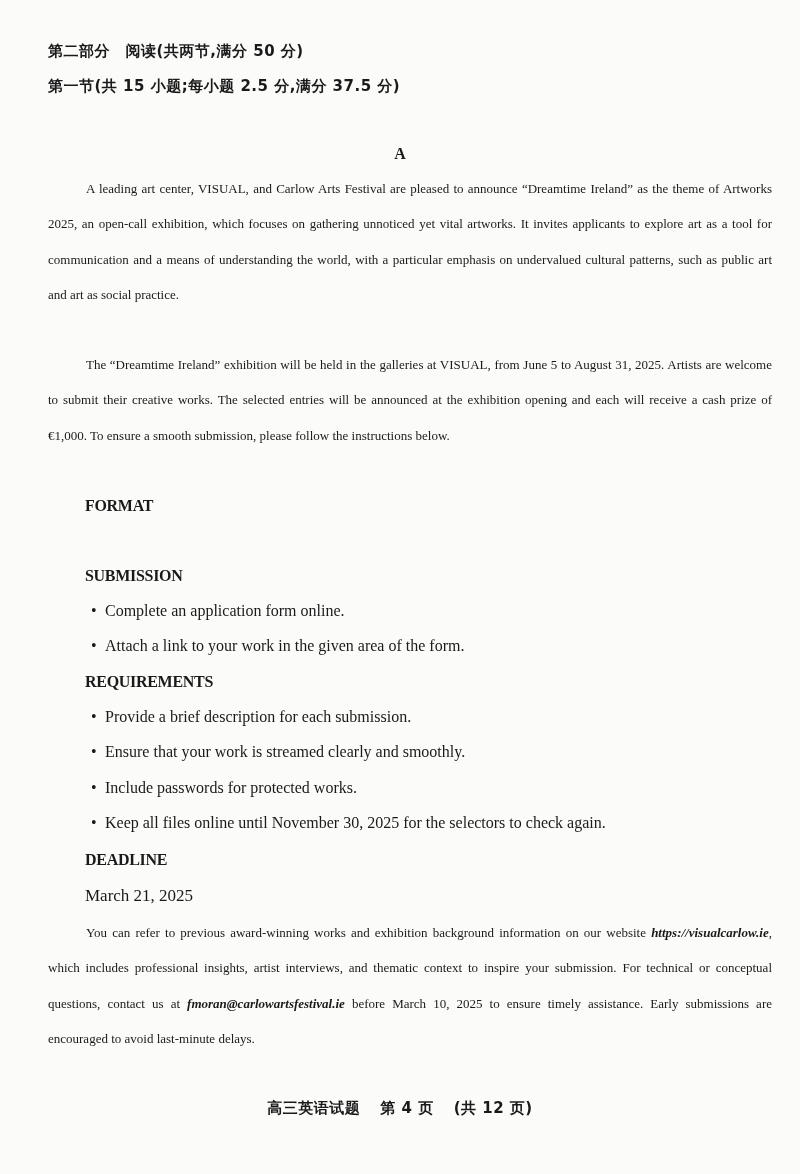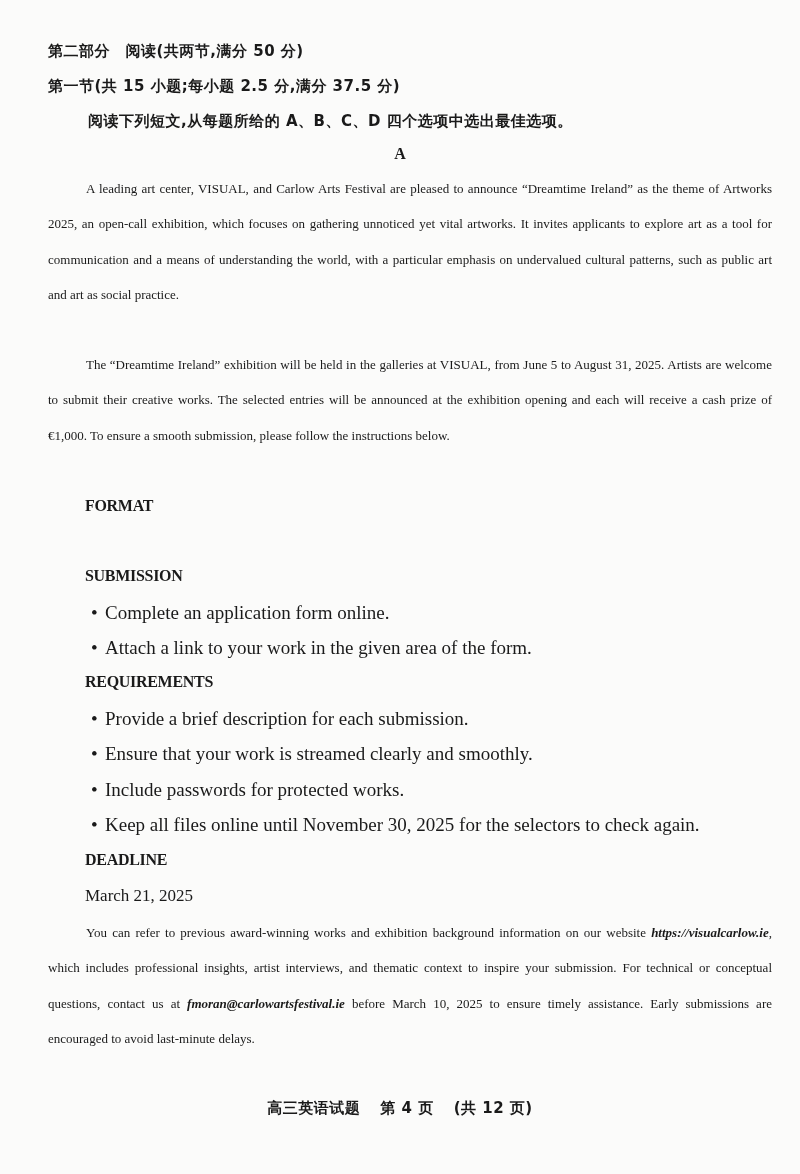--- a/index.html
+++ b/index.html
@@ -9,34 +9,33 @@
     position: relative; overflow: hidden;
   }
   .page { position: absolute; left: 0; top: 0; width: 800px; height: 1110px; }
   .cn-heading { position: absolute; left: 48px; font-family: "DejaVu Sans", sans-serif; font-weight: bold; font-size: 15px; letter-spacing: 0.5px; }
   .instr { position: absolute; left: 88px; top: 112px; font-family: "DejaVu Sans", sans-serif; font-weight: bold; font-size: 15px; letter-spacing: 0.5px; }
   .passage-label { position: absolute; left: 0; width: 800px; top: 145px; text-align: center; font-weight: bold; font-size: 16px; }
   .para { position: absolute; left: 48px; width: 724px; font-size: 13px; line-height: 35.4px; text-align: justify; text-align-last: left; }
   .para .indent { display: inline-block; width: 38px; }
   .section-title { position: absolute; left: 85px; font-weight: bold; font-size: 16px; letter-spacing: -0.3px; }
   .body-line { position: absolute; left: 85px; font-size: 17px; }
-  .bullet { position: absolute; left: 91px; font-size: 19px; }
+  .bullet { position: absolute; left: 91px; font-size: 16px; }
   .bullet .dot { display: inline-block; width: 14px; }
   em { font-style: italic; font-weight: bold; }
   .footer { position: absolute; left: 0; width: 800px; top: 1099px; text-align: center; font-family: "DejaVu Sans", sans-serif; font-weight: bold; font-size: 15px; letter-spacing: 0.5px; }
   .footer span { margin: 0 10px; }
 </style>
 </head>
 <body>
 
 <div class="page">
 
   <div class="cn-heading" style="top:42px">第二部分　阅读(共两节,满分 50 分)</div>
   <div class="cn-heading" style="top:77px">第一节(共 15 小题;每小题 2.5 分,满分 37.5 分)</div>
-  <div class="instr">阅读下列短文,从每题所给的 A、B、C、D 四个选项中选出最佳选项。</div>
 
   <div class="passage-label">A</div>
 
   <div class="para" style="top:171px"><span class="indent"></span><span>A leading art center, VISUAL, and Carlow Arts Festival are pleased to announce “Dreamtime Ireland” as the theme of Artworks 2025, an open-call exhibition, which focuses on gathering unnoticed yet vital artworks. It invites applicants to explore art as a tool for communication and a means of understanding the world, with a particular emphasis on undervalued cultural patterns, such as public art and art as social practice.</span></div>
 
   <div class="para" style="top:347px"><span class="indent"></span><span>The “Dreamtime Ireland” exhibition will be held in the galleries at VISUAL, from June 5 to August 31, 2025. Artists are welcome to submit their creative works. The selected entries will be announced at the exhibition opening and each will receive a cash prize of €1,000. To ensure a smooth submission, please follow the instructions below.</span></div>
 
   <div class="section-title" style="top:497px">FORMAT</div>
 
   <div class="section-title" style="top:567px">SUBMISSION</div>

